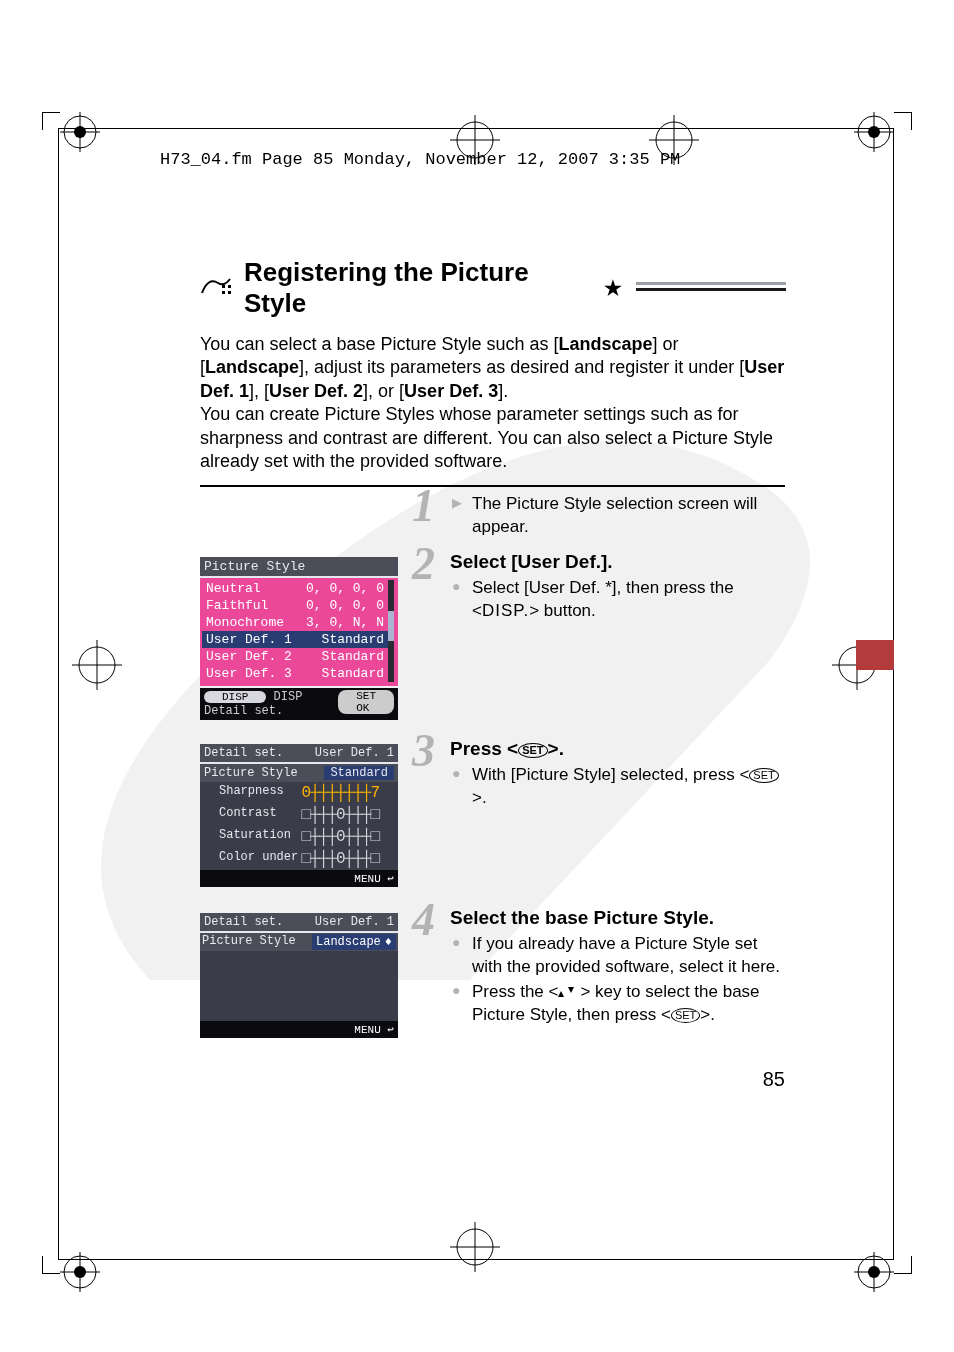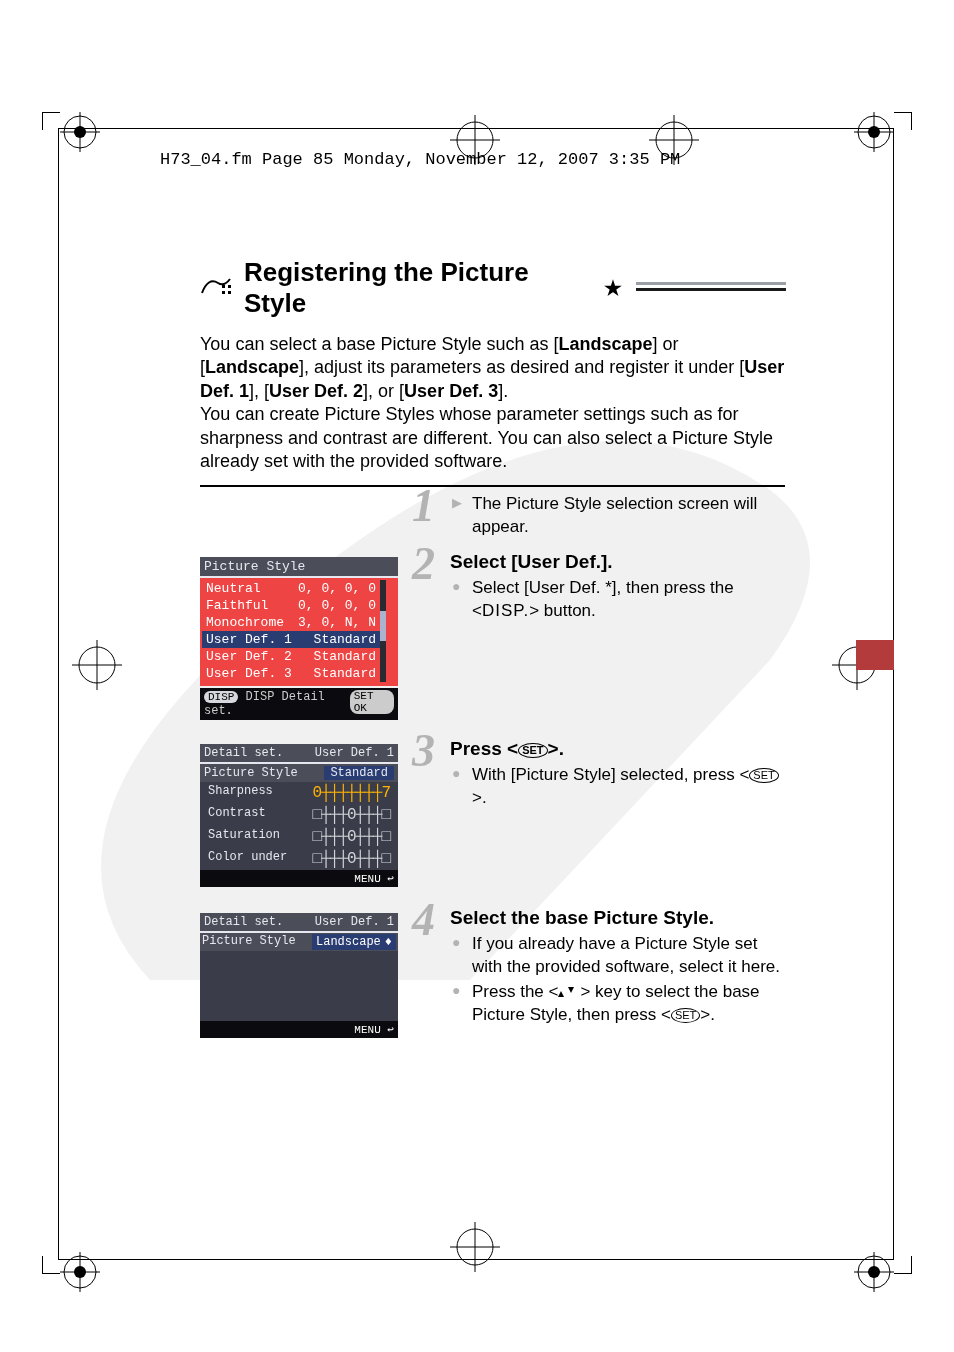--- a/index.html
+++ b/index.html
@@ -126,42 +126,42 @@
     font-size: 13px;
     color: #fff;
   }
   .lcd .lcd-title {
     background: #4b4e58;
     border-bottom: 2px solid #e7e7ef;
     padding: 2px 4px;
     color: #e7e7ef;
   }
   .lcd .lcd-body {
-    background: #ef4444;
-    padding: 2px 12px 4px 2px;
+    background: #ec4899;
+    padding: 2px 4px 4px 2px;
   }
   .lcd .lcd-row {
     display: flex;
     justify-content: space-between;
     padding: 1px 4px;
   }
   .lcd .lcd-row.blue { background: #2a3d72; }
   .lcd .lcd-footer {
     background: #0a0a0f;
     display: flex;
     justify-content: space-between;
     padding: 2px 4px;
     margin-top: 2px;
     font-size: 12px;
   }
   .lcd .pill {
     background: #d7d7df;
     color: #000;
     border-radius: 8px;
-    padding: 0 4px;
+    padding: 0 18px;
     font-size: 11px;
     display: inline-block;
   }
   .lcd .scrollbar {
     width: 6px;
     background: #2a2a33;
     position: relative;
   }
   .lcd .scrollbar .thumb {
     position: absolute;
@@ -172,21 +172,21 @@
   .lcd .lcd-rows { flex: 1; }
 
   .lcd2 .hdr-row, .lcd3 .hdr-row {
     display: flex; justify-content: space-between;
     background: #4b4e58; color: #e7e7ef;
     padding: 2px 4px;
     font-family: "Courier New", monospace;
     font-size: 12px;
   }
   .lcd2 .mid-row { display:flex; justify-content:space-between; background:#4b4e58; color:#e7e7ef; padding: 2px 4px; border-top:2px solid #e7e7ef; font-family:"Courier New",monospace; font-size:12px;}
-  .lcd2 .body-row { display:flex; justify-content:space-between; background:#3a3d49; color:#e7e7ef; padding:2px 8px; font-family:"Courier New",monospace; font-size:12px;}
+  .lcd2 .body-row { display:flex; justify-content:space-between; background:#3a3d49; color:#e7e7ef; padding:2px 19px; font-family:"Courier New",monospace; font-size:12px;}
   .slider {
     display: inline-block;
     font-size: 16px;
     color: #d2d2d8;
     letter-spacing: -1px;
   }
   .slider.sel { color: #ffb300; }
   .lcd2 .footer, .lcd3 .footer {
     background:#0a0a0f; text-align:right; padding:2px 4px; color:#fff; font-size:11px;
     font-family:"Courier New",monospace;
@@ -499,13 +499,14 @@
         <div class="bullet">
           <span>Press the &lt;</span><span><svg width="22" height="14" viewBox="0 0 22 14" style="vertical-align:-2px">
                 <polygon points="6,12 0,12 3,6" fill="#000"></polygon>
                 <polygon points="10,2 16,2 13,8" fill="#000"></polygon>
               </svg></span><span>&gt; key to select the base Picture Style, then press &lt;</span><span class="set-btn">SET</span><span>&gt;.</span>
         </div>
       </div>
     </div>
   </div>
 
+  <div class="page-num">85</div>
 </div>
 
 </body></html>

